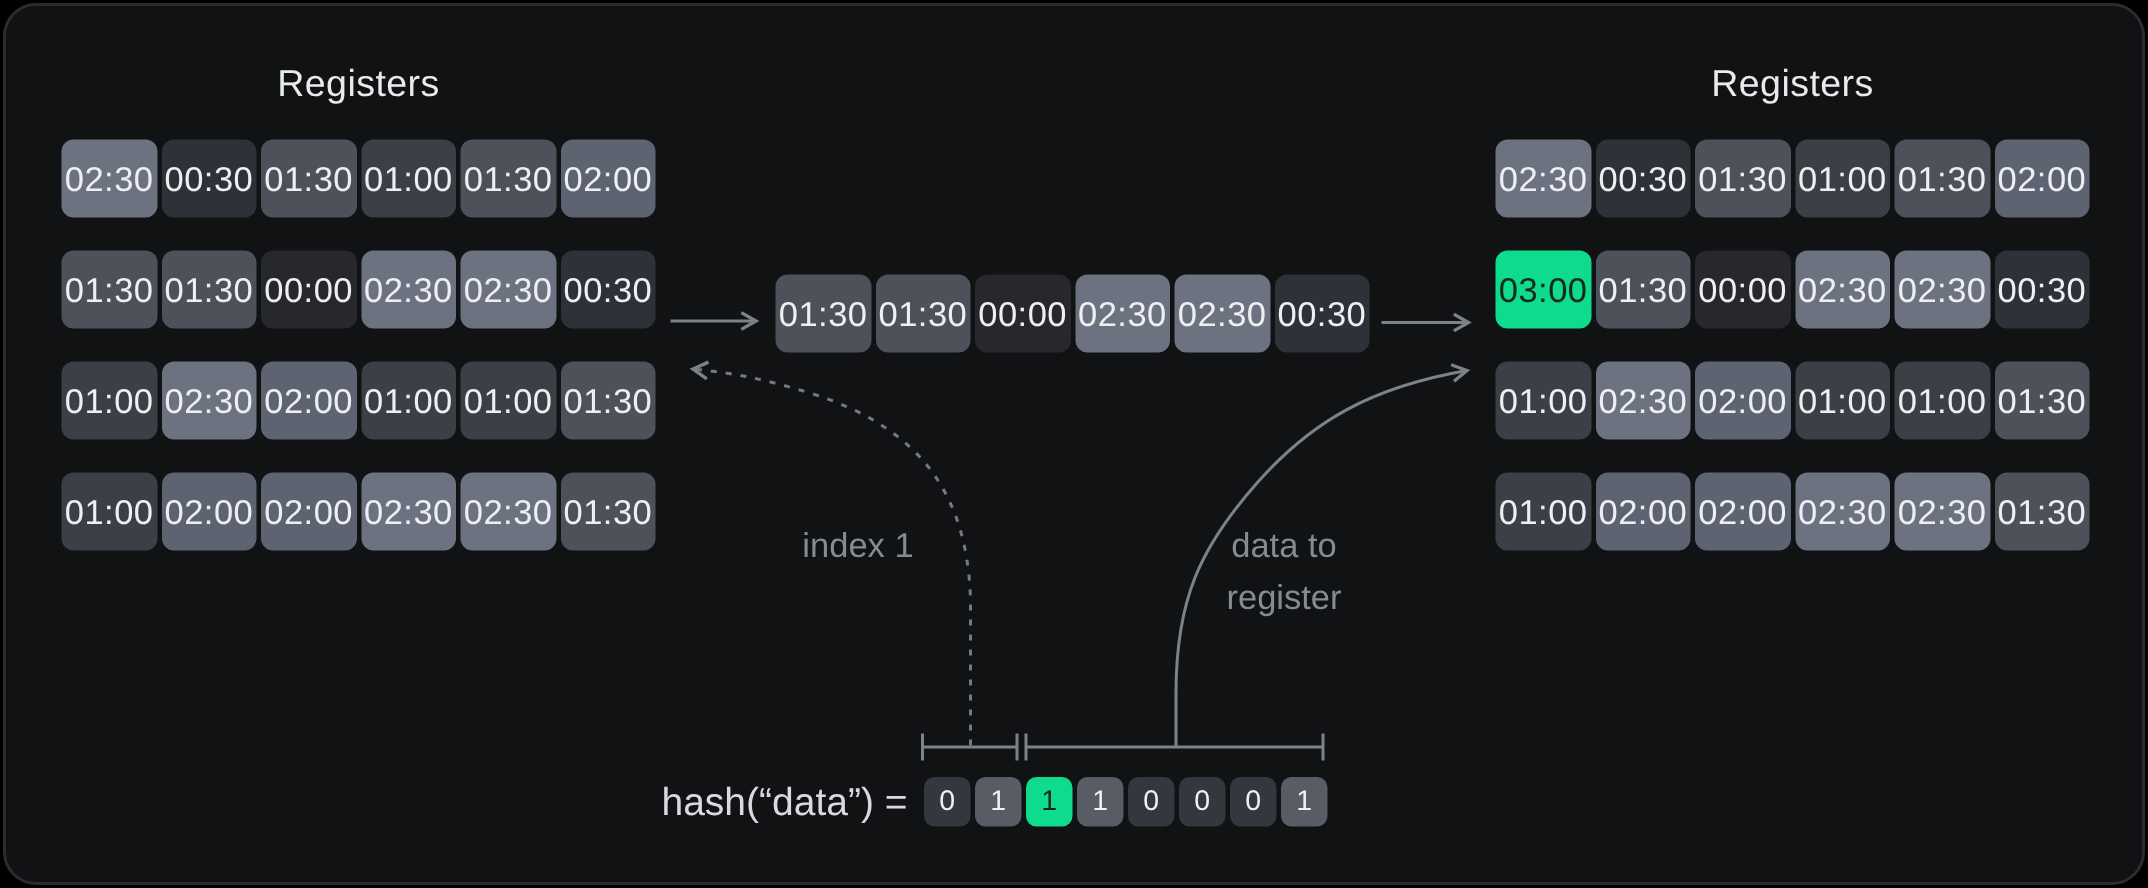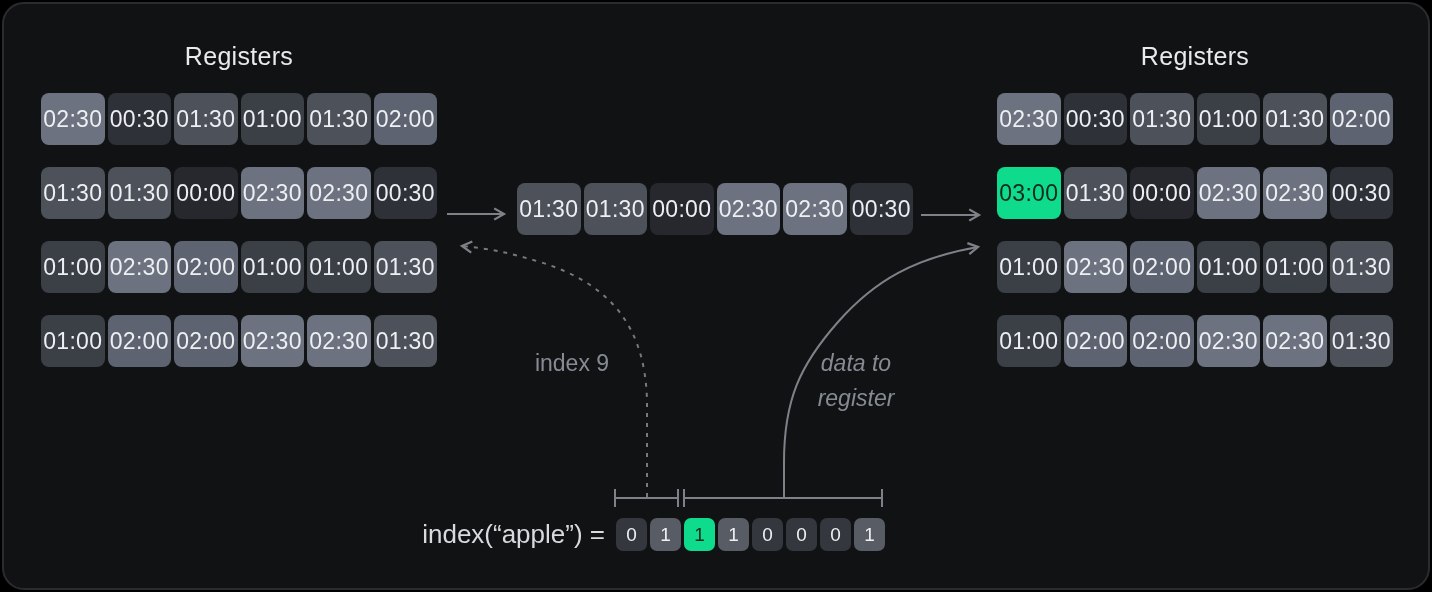--- a/index.html
+++ b/index.html
@@ -122,28 +122,28 @@
     </defs>
     <path d="M447 214 H504" fill="none" stroke="#7e8288" stroke-width="2" marker-end="url(#arrowhead)"></path>
     <path d="M921 215 H979" fill="none" stroke="#7e8288" stroke-width="2" marker-end="url(#arrowhead)"></path>
     <path d="M647 497 L647 400 C645 330 614 285 540 262 C510 253 492 249 462 246" fill="none" stroke="#76797f" stroke-width="2" stroke-dasharray="4 6" marker-end="url(#arrowhead)"></path>
     <path d="M784 498 L784 462 C784 400 800 365 838 322 C875 280 915 258 978 247" fill="none" stroke="#7e8288" stroke-width="2" marker-end="url(#arrowhead)"></path>
     <path d="M615 489 V507 M615 498 H678 M678 489 V507" fill="none" stroke="#7e8288" stroke-width="2"></path>
     <path d="M684 489 V507 M684 498 H882 M882 489 V507" fill="none" stroke="#7e8288" stroke-width="2"></path>
   </svg>
 
   <div class="annotation" style="left:477px; top:346px;">
-    <div>index 9</div>
+    <div>index 1</div>
   </div>
-  <div class="annotation" style="left:761px; top:346px;font-style:italic;">
+  <div class="annotation" style="left:761px; top:346px;">
     <div>data to</div>
     <div>register</div>
   </div>
 
-  <div class="hash-label">index(“apple”) =</div>
+  <div class="hash-label">hash(“data”) =</div>
   <div class="bits-row" id="bits-row">
       <div class="bit" style="background: rgb(52, 55, 61);">0</div>
       <div class="bit" style="background: rgb(87, 92, 101);">1</div>
       <div class="bit" style="background: rgb(14, 220, 140); color: rgb(20, 41, 30);">1</div>
       <div class="bit" style="background: rgb(87, 92, 101);">1</div>
       <div class="bit" style="background: rgb(52, 55, 61);">0</div>
       <div class="bit" style="background: rgb(52, 55, 61);">0</div>
       <div class="bit" style="background: rgb(52, 55, 61);">0</div>
       <div class="bit" style="background: rgb(87, 92, 101);">1</div>
     </div>

